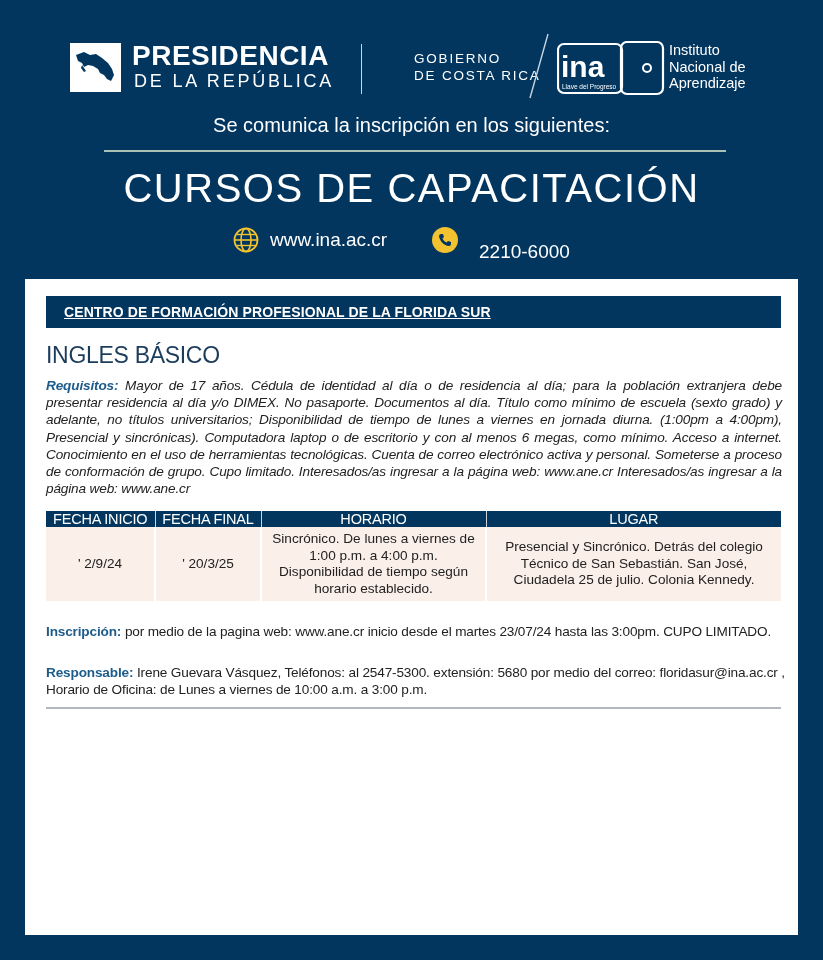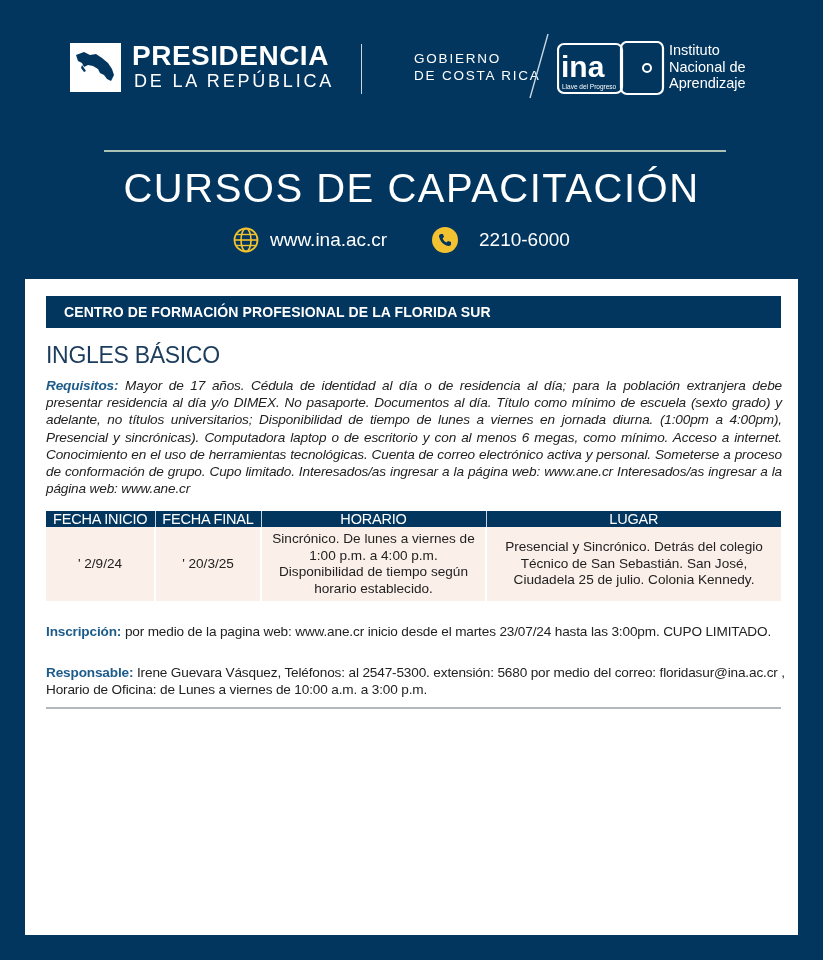--- a/index.html
+++ b/index.html
@@ -46,30 +46,30 @@
     color: #ffffff; font-size: 40px; letter-spacing: 1.5px;
   }
   .contact { position: absolute; left: 0; top: 224px; width: 704px; height: 32px; }
   .globe { position: absolute; left: 233px; top: 3px; }
   .web { position: absolute; left: 270px; top: 5px; color: #ffffff; font-size: 19px; }
   .phone-ic {
     position: absolute; left: 432px; top: 3px; width: 26px; height: 26px; border-radius: 50%;
     background: #f2c230;
   }
   .phone-ic svg { position: absolute; left: 6px; top: 6px; }
-  .tel { position: absolute; left: 479px; top: 5px; color: #ffffff; font-size: 19px; }
+  .tel { position: absolute; left: 479px; top: 17px; color: #ffffff; font-size: 19px; }
 
   .card {
     position: absolute; left: 25px; top: 279px; width: 773px; height: 656px;
     background: #ffffff;
   }
   .center-bar {
     position: absolute; left: 21px; top: 17px; width: 735px; height: 32px;
     background: #02365f; color: #ffffff; font-weight: bold; font-size: 14px;
-    padding: 8px 0 0 18px; letter-spacing: 0.1px;
+    padding: 8px 0 0 18px; letter-spacing: 0.1px; text-decoration: underline;
   }
   .course {
     position: absolute; left: 21px; top: 63px;
     color: #1c3c5c; font-size: 23px; letter-spacing: -0.3px;
   }
   .req {
     position: absolute; left: 21px; top: 98px; width: 736px;
     color: #222; font-size: 13.6px; line-height: 17.2px; text-align: justify;
     letter-spacing: -0.15px;
     font-style: italic;
@@ -127,20 +127,21 @@
       <text x="4" y="36" fill="#ffffff" font-family="Liberation Sans, sans-serif" font-size="30" font-weight="bold">ina</text>
       <text x="5" y="48" fill="#ffffff" font-family="Liberation Sans, sans-serif" font-size="6.5">Llave del Progreso</text>
     </svg>
     <div class="ina-text">
       <div>Instituto</div>
       <div>Nacional de</div>
       <div>Aprendizaje</div>
     </div>
   </div>
 
+  <div class="announce">Se comunica la inscripción en los siguientes:</div>
   <div class="gold-line"></div>
   <div class="main-title">CURSOS DE CAPACITACIÓN</div>
 
   <div class="contact">
     <svg class="globe" width="26" height="26" viewBox="0 0 26 26">
       <circle cx="13" cy="13" r="11.5" fill="none" stroke="#f2c230" stroke-width="1.8"></circle>
       <ellipse cx="13" cy="13" rx="5" ry="11.5" fill="none" stroke="#f2c230" stroke-width="1.6"></ellipse>
       <line x1="1.5" y1="13" x2="24.5" y2="13" stroke="#f2c230" stroke-width="1.6"></line>
       <line x1="3.5" y1="7.5" x2="22.5" y2="7.5" stroke="#f2c230" stroke-width="1.4"></line>
       <line x1="3.5" y1="18.5" x2="22.5" y2="18.5" stroke="#f2c230" stroke-width="1.4"></line>

